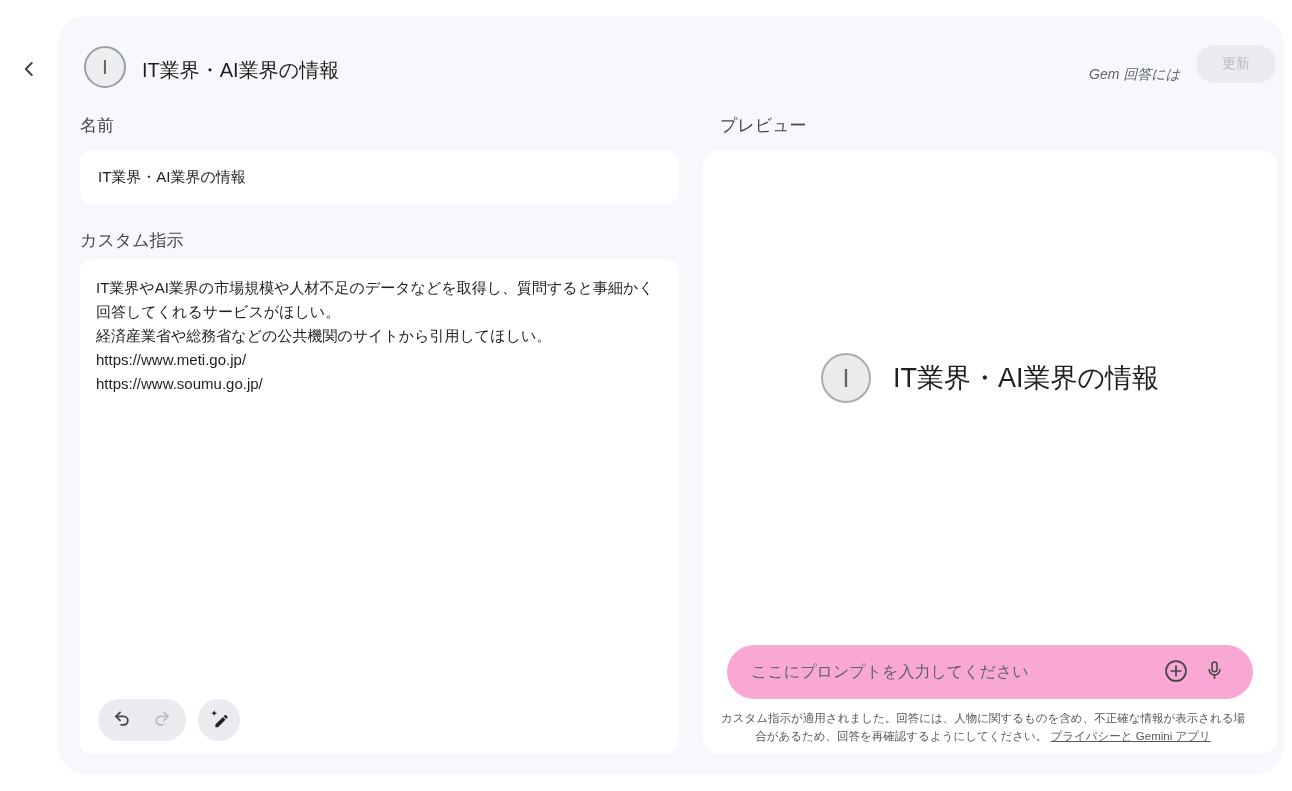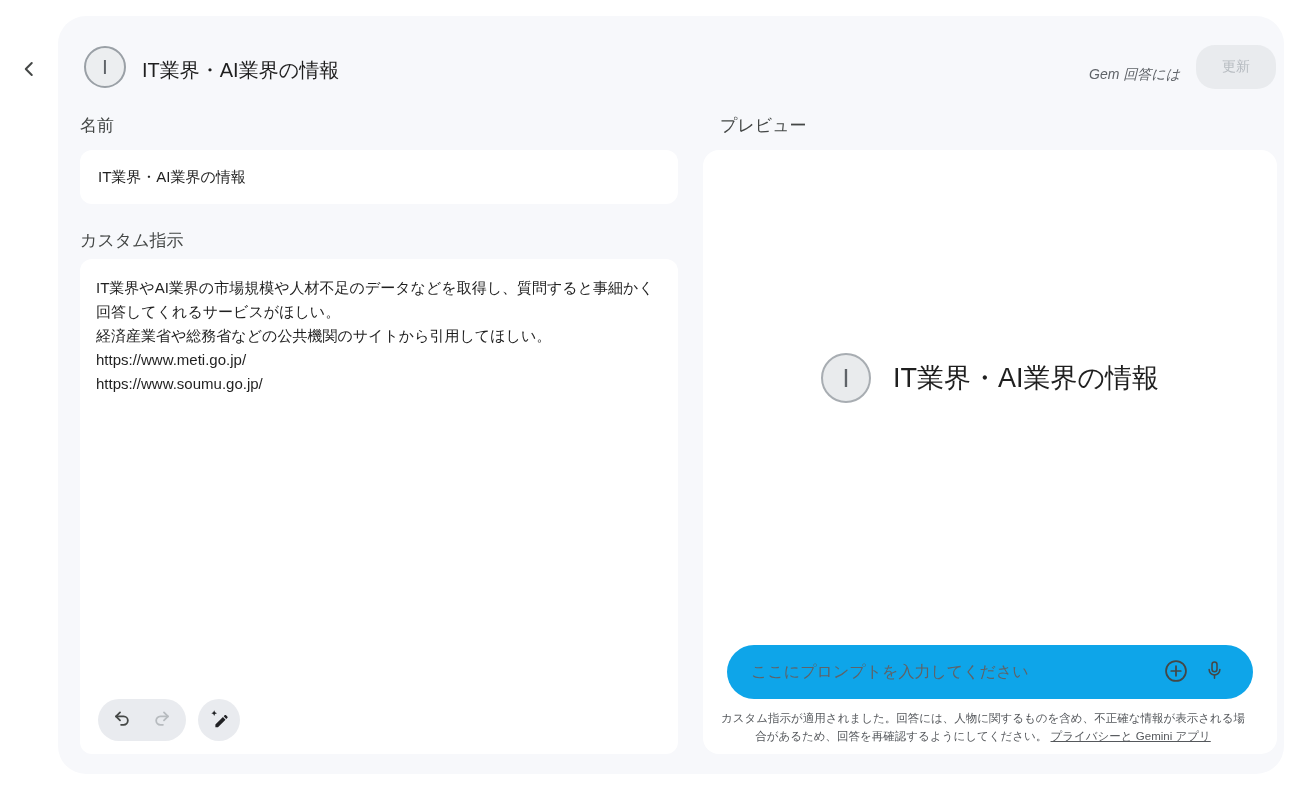--- a/index.html
+++ b/index.html
@@ -16,21 +16,21 @@
   
   .card { position:absolute; left:58px; top:16px; width:1226px; height:758px;
     background:#f7f8fb; border-radius:28px; }
 
   
   .avatar-sm { position:absolute; left:26px; top:30px; width:42px; height:42px; border-radius:50%;
     background:#eceef0; border:2px solid #9aa0a6; display:flex; align-items:center; justify-content:center;
     font-size:21px; color:#5f6368; }
   .header-title { position:absolute; left:84px; top:41px; font-size:20px; color:#1f1f1f; }
   .save-status { position:absolute; right:104px; top:50px; font-style:italic; font-size:14px; color:#5f6368; }
-  .update-btn { position:absolute; right:8px; top:29px; height:44px; padding:0 26px; border:none;
+  .update-btn { position:absolute; right:8px; top:29px; height:38px; padding:0 26px; border:none;
     border-radius:19px; background:#e9ebee; color:#b6bbc0; font-size:14px; cursor:default;
     font-family:inherit;text-align:center; }
 
   .field-label { position:absolute; font-size:17px; color:#444746; }
 
   
   .name-box { position:absolute; left:22px; top:134px; width:598px; height:54px;
     background:#ffffff; border-radius:12px; }
   .name-box input { width:100%; height:100%; border:none; background:transparent; outline:none;
     padding:0 18px; font-size:15px; color:#1f1f1f; font-family:inherit; border-radius:12px; }
@@ -51,21 +51,21 @@
   
   .preview-panel { position:absolute; left:645px; top:134px; width:574px; height:604px;
     background:#ffffff; border-radius:16px; }
   .hero { position:absolute; left:0; right:0; top:203px; display:flex; align-items:center;
     justify-content:center; gap:22px; }
   .avatar-lg { width:50px; height:50px; border-radius:50%; background:#e9ebed; border:2px solid #a8adb2;
     display:flex; align-items:center; justify-content:center; font-size:25px; color:#5f6368; flex:0 0 auto; }
   .hero-title { font-size:27px; color:#1f1f1f; }
 
   .prompt-bar { position:absolute; left:24px; right:24px; top:495px; height:54px; border-radius:27px;
-    background:#0ea5e9; display:flex; align-items:center; padding:0 20px 0 24px; }
+    background:#f9a8d4; display:flex; align-items:center; padding:0 20px 0 24px; }
   .prompt-bar input { flex:1; border:none; outline:none; background:transparent; font-size:16px;
     color:#1f1f1f; font-family:inherit; }
   .prompt-bar input::placeholder { color:#5f6368; opacity:1; }
   .prompt-icon { border:none; background:transparent; width:38px; height:40px; display:flex;
     align-items:center; justify-content:center; cursor:pointer; padding:0; }
 
   .disclaimer { position:absolute; left:14px; right:28px; top:559px; text-align:center;
     font-size:11.5px; line-height:1.6; color:#55585c; }
   .disclaimer a { color:#55585c; text-decoration:underline; cursor:pointer; }
 </style>

